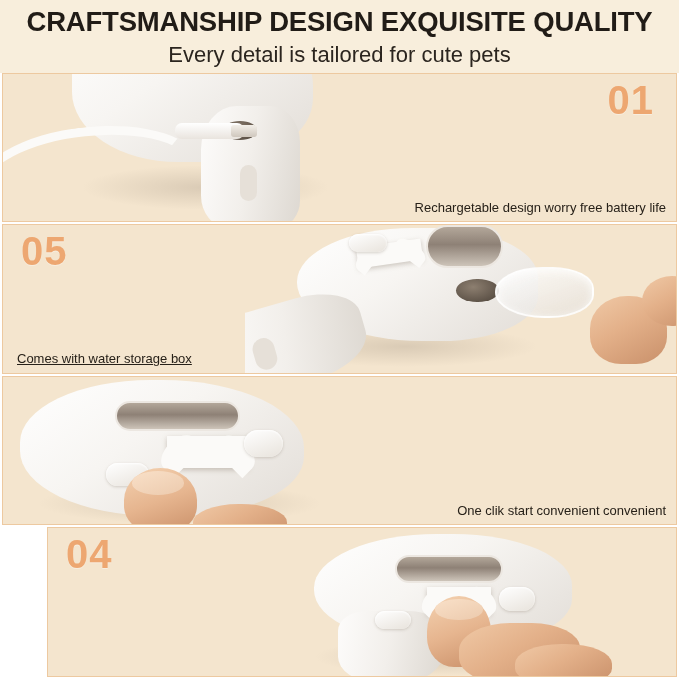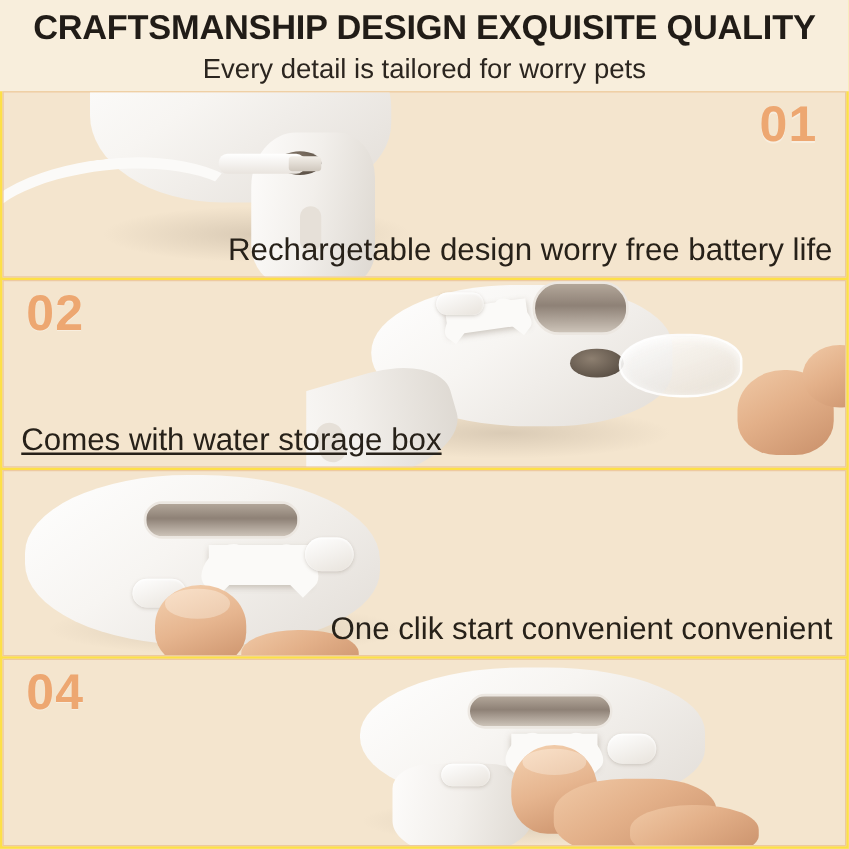--- a/index.html
+++ b/index.html
@@ -10,21 +10,21 @@
     width: 679px;
     height: 679px;
     background: #f8eedc;
     font-family: "Liberation Sans", sans-serif;
     overflow: hidden;
   }
   .page {
     width: 679px;
     height: 679px;
     position: relative;
-    background: #fde047;
+    background: #ffffff;
     display: flex;
     flex-direction: column;
   }
 
   
   .header {
     background: #f8eedc;
     padding: 6px 0 4px 0;
     text-align: center;
     flex: 0 0 auto;
@@ -55,21 +55,21 @@
   }
   .panel {
     position: relative;
     flex: 1 1 0;
     background: #f4e5ce;
     border: 1px solid #edc9a0;
     box-sizing: border-box;
     overflow: hidden;
     margin-bottom: 2px;
   }
-  .panel:last-child { margin-bottom: 0; }
+  .panel:last-child { margin-bottom: 0; margin-left: 45px; }
 
   .photo {
     position: absolute;
     top: 0;
     bottom: 0;
     width: 64%;
     overflow: hidden;
   }
   .photo.left  { left: 0; }
   .photo.right { right: 0; }
@@ -84,21 +84,21 @@
     line-height: 1.1;
     z-index: 4;
     text-shadow: 0 1px 0 rgba(255,255,255,0.35);
   }
   .badge.right { right: 22px; }
   .badge.left  { left: 18px; }
 
   .caption {
     position: absolute;
     bottom: 6px;
-    font-size: 25px;
+    font-size: 13px;
     color: #272119;
     line-height: 1.2;
     z-index: 5;
     white-space: nowrap;
   }
   .caption.right { right: 10px; }
   .caption.left  { left: 14px; text-decoration: underline; }
 
   
   .scene { position: absolute; inset: 0; }
@@ -194,21 +194,21 @@
     border-radius: 50%;
   }
 </style>
 </head>
 <body>
 
 <div class="page">
 
   <div class="header">
     <div class="title">CRAFTSMANSHIP DESIGN EXQUISITE QUALITY</div>
-    <div class="subtitle">Every detail is tailored for worry pets</div>
+    <div class="subtitle">Every detail is tailored for cute pets</div>
   </div>
 
   <div class="panels">
 
     <div class="panel">
       <div class="photo left">
         <div class="scene">
           <div class="dev-shadow" style="left:18%; top:62%; width:58%; height:30%;"></div>
           <div class="dev-body" style="left:16%; top:-48%; width:56%; height:108%; border-radius:46% 52% 40% 44%;"></div>
           <div class="handle" style="left:46%; top:22%; width:23%; height:82%; border-radius:36% 30% 22% 26%;"></div>
@@ -232,21 +232,21 @@
           <div class="vent" style="left:2%; top:76%; width:5%; height:22%; transform:rotate(-16deg);"></div>
           <div class="window" style="left:42%; top:0%; width:17%; height:26%; border-radius:30px;"></div>
           <div class="heart-btn" style="left:26%; top:12%; width:15%; height:14%; transform:rotate(-8deg);"></div>
           <div class="pill-btn" style="left:24%; top:6%; width:9%; height:12%;"></div>
           <div class="port" style="left:49%; top:36%; width:10%; height:16%;"></div>
           <div class="tank" style="left:58%; top:28%; width:22%; height:32%;"></div>
           <div class="finger" style="left:80%; top:48%; width:18%; height:46%;"></div>
           <div class="finger" style="left:92%; top:34%; width:14%; height:34%; border-radius:50%;"></div>
         </div>
       </div>
-      <div class="badge left">02</div>
+      <div class="badge left">05</div>
       <div class="caption left">Comes with water storage box</div>
     </div>
 
     <div class="panel">
       <div class="photo left">
         <div class="scene">
           <div class="dev-shadow" style="left:8%; top:72%; width:66%; height:28%;"></div>
           <div class="dev-body" style="left:4%; top:2%; width:66%; height:92%; border-radius:46% 50% 44% 48%;"></div>
           <div class="window" style="left:26%; top:16%; width:28%; height:18%; border-radius:30px;"></div>
           <div class="heart-btn" style="left:38%; top:40%; width:19%; height:22%;"></div>

